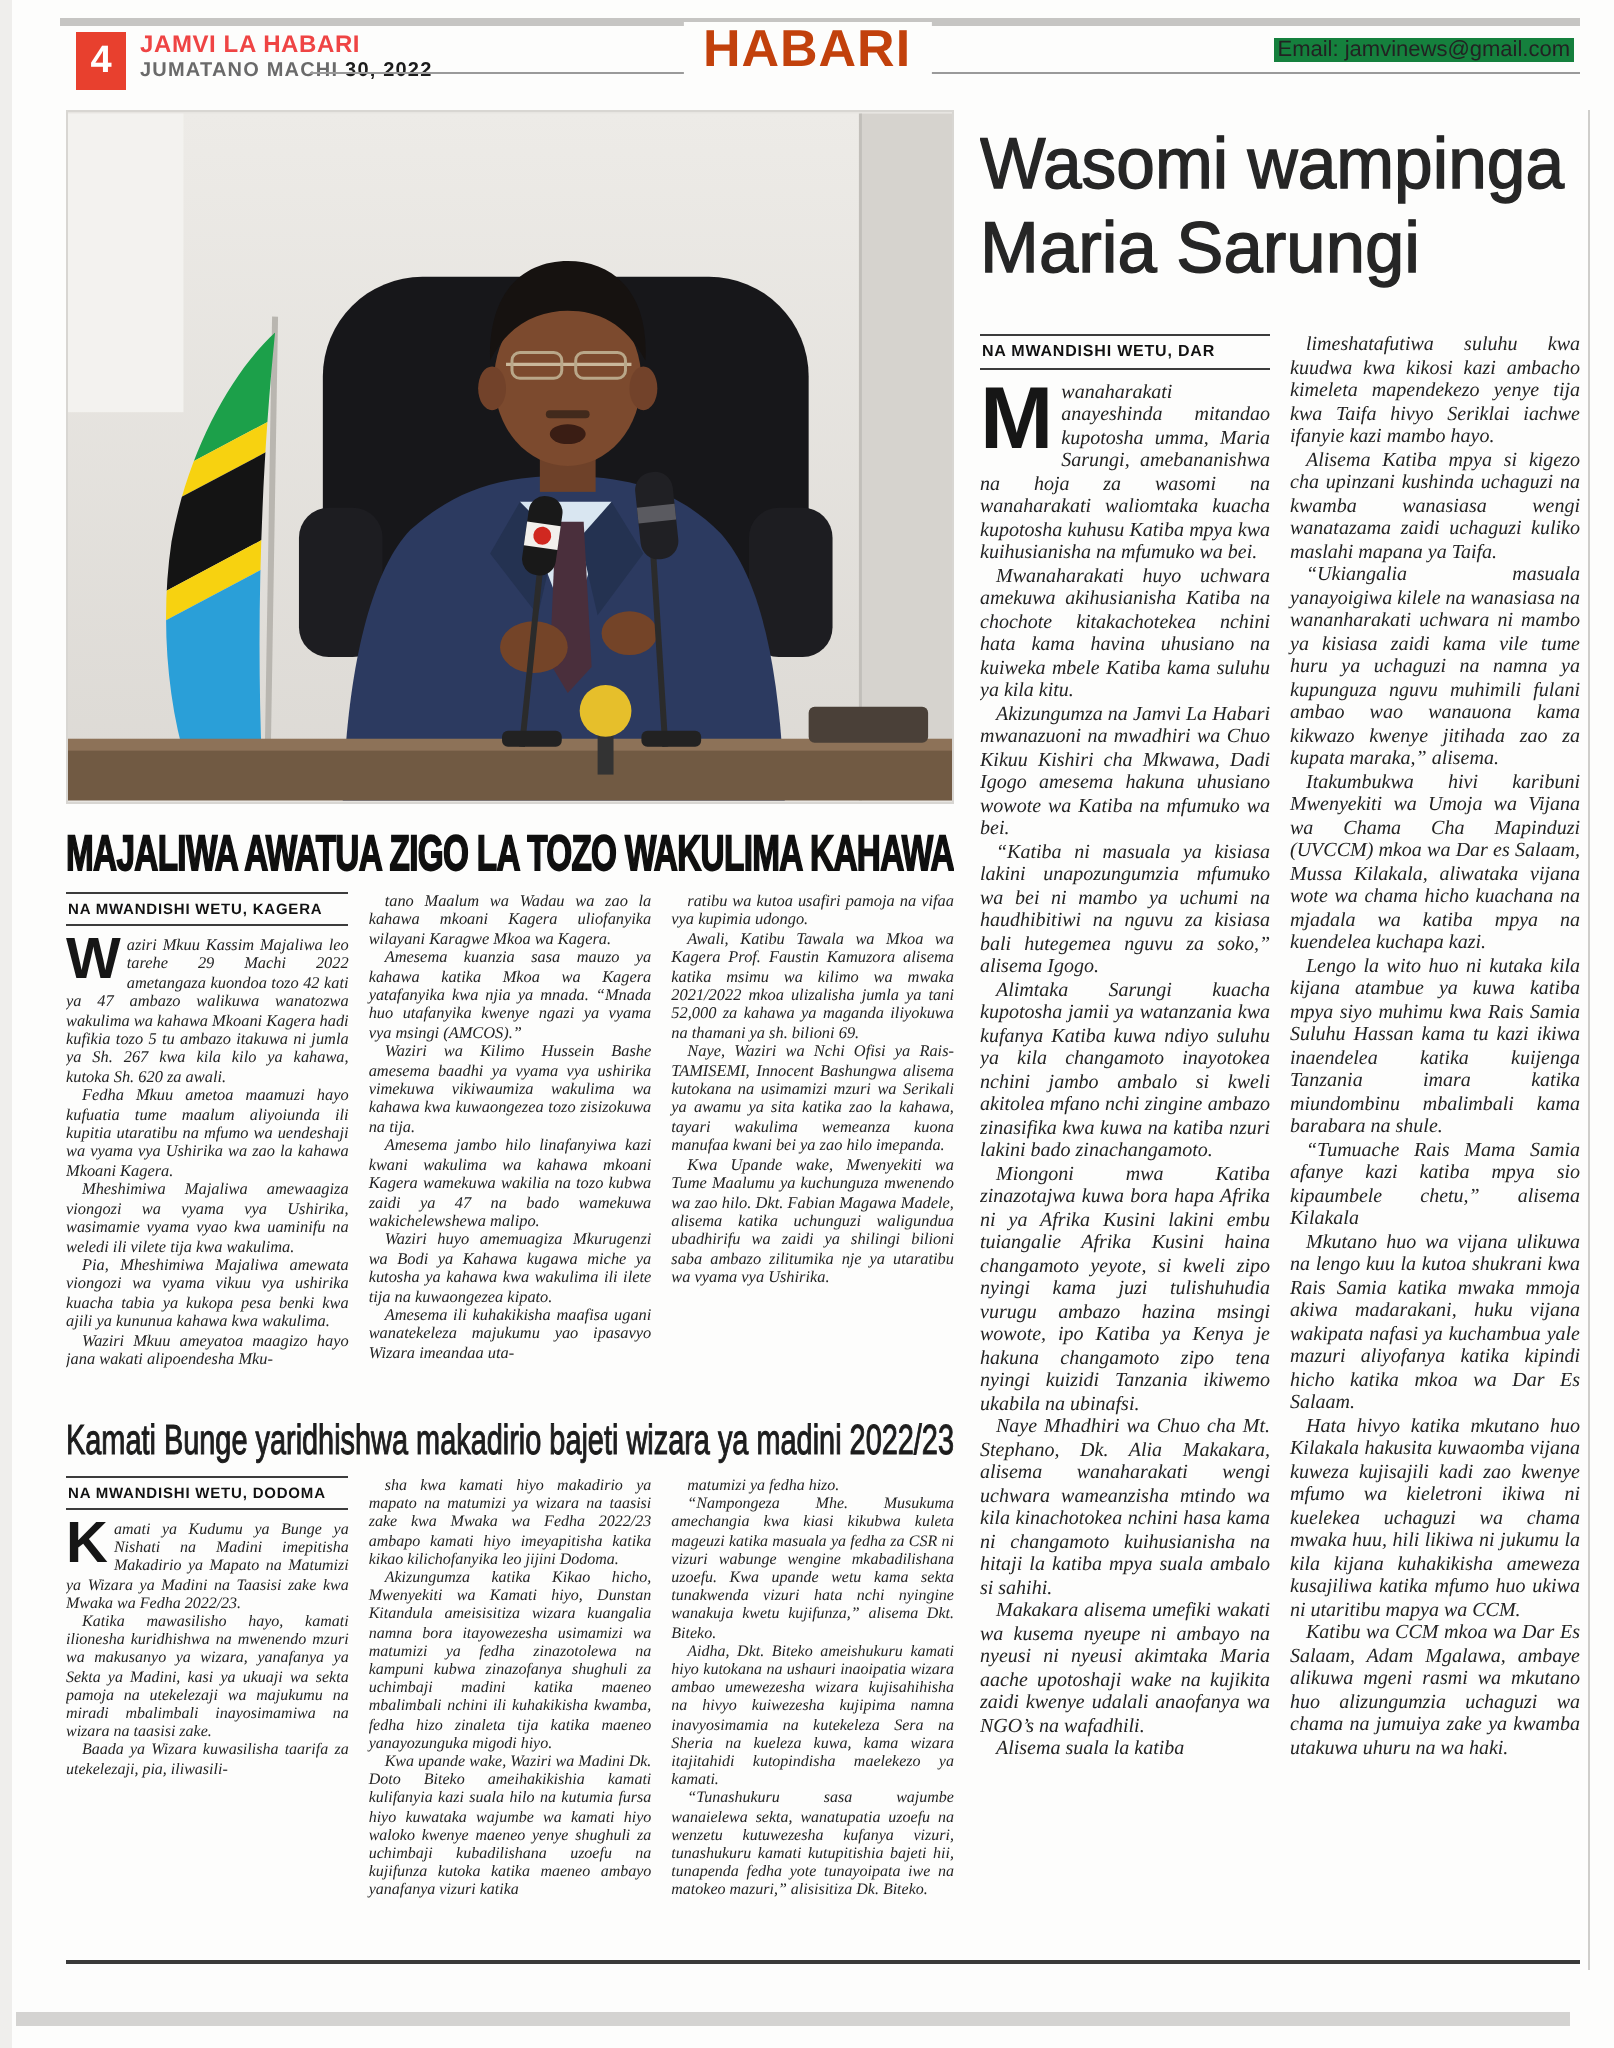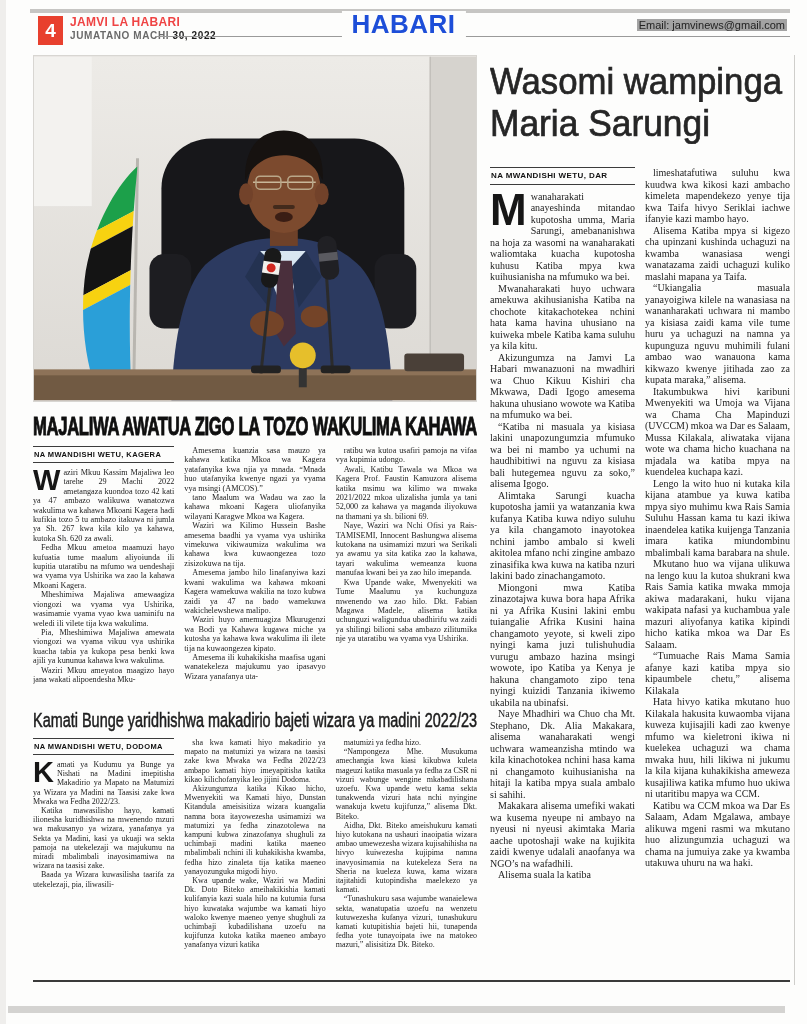--- a/index.html
+++ b/index.html
@@ -11,45 +11,45 @@
   
   .top-bar{position:absolute;left:30px;right:17px;top:9px;height:4px;background:#c6c5c3;}
   .pagenum{position:absolute;left:38px;top:16px;width:25px;height:29px;background:#e8402e;
            color:#fff;font:700 19px/29px "Liberation Sans",sans-serif;text-align:center;}
   .masthead{position:absolute;left:70px;top:15px;font-family:"Liberation Sans",sans-serif;}
   .mast-title{font-size:12px;font-weight:700;letter-spacing:.3px;color:#ef4444;}
   .mast-date{font-size:10px;font-weight:700;letter-spacing:.6px;color:#6a6a6a;margin-top:1px;}
   .mast-date .daynum{color:#1c1c1c;}
   .header-rule{position:absolute;left:155px;right:17px;top:36px;height:1px;background:#9a9a9a;}
   .section-title{position:absolute;left:50%;top:11px;transform:translateX(-50%);
-                 font:800 26px/1 "Liberation Sans",sans-serif;letter-spacing:.5px;color:#1d4ed8;
+                 font:800 26px/1 "Liberation Sans",sans-serif;letter-spacing:.5px;color:#c2410c;
                  background:#fdfdfc;padding:0 10px;z-index:2;}
   .email{position:absolute;right:20px;top:19px;font:11px "Liberation Sans",sans-serif;color:#222;
-         background:#a3a3a3;padding:0 2px;z-index:2;}
+         background:#15803d;padding:0 2px;z-index:2;}
 
   
   .left-region{position:absolute;left:33px;top:55px;width:444px;}
   .right-region{position:absolute;left:490px;top:60px;width:300px;}
 
   .photo{width:442px;height:345px;border:1px solid #d8d6d2;background:#e7e5e1;}
 
   .hl-svg{display:block;}
   .t-main{font:700 25px "Liberation Sans",sans-serif;fill:#0f0f0f;stroke:#0f0f0f;stroke-width:.9;letter-spacing:-.5px;}
   .t-sub{font:400 21px "Liberation Sans",sans-serif;fill:#1d1d1d;stroke:#1d1d1d;stroke-width:.55;}
   .t-was{font:400 36px "Liberation Sans",sans-serif;fill:#262626;stroke:#262626;stroke-width:.7;}
 
   .cols{display:flex;gap:10px;overflow:hidden;}
   .col{flex:1 1 0;text-align:justify;}
   .art-main .col{font-size:8.2px;line-height:9.4px;}
   .art-main .cols{height:253px;margin-top:5px;}
   .art-bunge .col{font-size:8px;line-height:9.2px;}
   .art-bunge .cols{height:243px;margin-top:5px;}
   .art-wasomi .col{font-size:10px;line-height:11.5px;}
   .art-wasomi .cols{height:818px;margin-top:23px;}
-  .col p{margin:0;text-indent:8px;}
+  .col p{margin:0;text-indent:8px;font-style:italic;}
   .col p.lead{text-indent:0;}
 
   .byline{font:700 7.5px/1.2 "Liberation Sans",sans-serif;letter-spacing:.4px;color:#111;
           border-top:1.5px solid #3c3c3c;border-bottom:1.5px solid #3c3c3c;
           padding:3px 0 3px 1px;margin:0 0 5px 0;}
   .art-wasomi .byline{font-size:8px;margin-bottom:6px;}
 
   .dropcap{float:left;font-family:"Liberation Sans",sans-serif;font-weight:700;color:#161616;
            line-height:.82;margin:1px 3px 0 0;}
   .art-main .dropcap,.art-bunge .dropcap{font-size:29px;}
@@ -182,26 +182,26 @@
           <span class="dropcap">W</span>
           <p class="lead">aziri Mkuu Kassim Majaliwa leo tarehe 29 Machi 2022 ametangaza kuondoa tozo 42 kati ya 47 ambazo walikuwa wanatozwa wakulima wa kahawa Mkoani Kagera hadi kufikia tozo 5 tu ambazo itakuwa ni jumla ya Sh. 267 kwa kila kilo ya kahawa, kutoka Sh. 620 za awali.</p>
           <div>
               <p>Fedha Mkuu ametoa maamuzi hayo kufuatia tume maalum aliyoiunda ili kupitia utaratibu na mfumo wa uendeshaji wa vyama vya Ushirika wa zao la kahawa Mkoani Kagera.</p>
               <p>Mheshimiwa Majaliwa amewaagiza viongozi wa vyama vya Ushirika, wasimamie vyama vyao kwa uaminifu na weledi ili vilete tija kwa wakulima.</p>
               <p>Pia, Mheshimiwa Majaliwa amewata viongozi wa vyama vikuu vya ushirika kuacha tabia ya kukopa pesa benki kwa ajili ya kununua kahawa kwa wakulima.</p>
               <p>Waziri Mkuu ameyatoa maagizo hayo jana wakati alipoendesha Mku-</p>
             </div>
         </div>
         <div class="col">
+            <p>tano Maalum wa Wadau wa zao la kahawa mkoani Kagera uliofanyika wilayani Karagwe Mkoa wa Kagera.</p>
             <p>Amesema kuanzia sasa mauzo ya kahawa katika Mkoa wa Kagera yatafanyika kwa njia ya mnada. “Mnada huo utafanyika kwenye ngazi ya vyama vya msingi (AMCOS).”</p>
-            <p>tano Maalum wa Wadau wa zao la kahawa mkoani Kagera uliofanyika wilayani Karagwe Mkoa wa Kagera.</p>
             <p>Waziri wa Kilimo Hussein Bashe amesema baadhi ya vyama vya ushirika vimekuwa vikiwaumiza wakulima wa kahawa kwa kuwaongezea tozo zisizokuwa na tija.</p>
             <p>Amesema jambo hilo linafanyiwa kazi kwani wakulima wa kahawa mkoani Kagera wamekuwa wakilia na tozo kubwa zaidi ya 47 na bado wamekuwa wakichelewshewa malipo.</p>
             <p>Waziri huyo amemuagiza Mkurugenzi wa Bodi ya Kahawa kugawa miche ya kutosha ya kahawa kwa wakulima ili ilete tija na kuwaongezea kipato.</p>
-            <p>Amesema ili kuhakikisha maafisa ugani wanatekeleza majukumu yao ipasavyo Wizara yanafanya uta-</p>
+            <p>Amesema ili kuhakikisha maafisa ugani wanatekeleza majukumu yao ipasavyo Wizara imeandaa uta-</p>
           </div>
         <div class="col">
             <p>ratibu wa kutoa usafiri pamoja na vifaa vya kupimia udongo.</p>
             <p>Awali, Katibu Tawala wa Mkoa wa Kagera Prof. Faustin Kamuzora alisema katika msimu wa kilimo wa mwaka 2021/2022 mkoa ulizalisha jumla ya tani 52,000 za kahawa ya maganda iliyokuwa na thamani ya sh. bilioni 69.</p>
             <p>Naye, Waziri wa Nchi Ofisi ya Rais-TAMISEMI, Innocent Bashungwa alisema kutokana na usimamizi mzuri wa Serikali ya awamu ya sita katika zao la kahawa, tayari wakulima wemeanza kuona manufaa kwani bei ya zao hilo imepanda.</p>
             <p>Kwa Upande wake, Mwenyekiti wa Tume Maalumu ya kuchunguza mwenendo wa zao hilo. Dkt. Fabian Magawa Madele, alisema katika uchunguzi waligundua ubadhirifu wa zaidi ya shilingi bilioni saba ambazo zilitumika nje ya utaratibu wa vyama vya Ushirika.</p>
           </div>
       </div>
     </article>
 
@@ -259,22 +259,22 @@
               <p>Makakara alisema umefiki wakati wa kusema nyeupe ni ambayo na nyeusi ni nyeusi akimtaka Maria aache upotoshaji wake na kujikita zaidi kwenye udalali anaofanya wa NGO’s na wafadhili.</p>
               <p>Alisema suala la katiba</p>
             </div>
         </div>
         <div class="col">
             <p>limeshatafutiwa suluhu kwa kuudwa kwa kikosi kazi ambacho kimeleta mapendekezo yenye tija kwa Taifa hivyo Seriklai iachwe ifanyie kazi mambo hayo.</p>
             <p>Alisema Katiba mpya si kigezo cha upinzani kushinda uchaguzi na kwamba wanasiasa wengi wanatazama zaidi uchaguzi kuliko maslahi mapana ya Taifa.</p>
             <p>“Ukiangalia masuala yanayoigiwa kilele na wanasiasa na wananharakati uchwara ni mambo ya kisiasa zaidi kama vile tume huru ya uchaguzi na namna ya kupunguza nguvu muhimili fulani ambao wao wanauona kama kikwazo kwenye jitihada zao za kupata maraka,” alisema.</p>
             <p>Itakumbukwa hivi karibuni Mwenyekiti wa Umoja wa Vijana wa Chama Cha Mapinduzi (UVCCM) mkoa wa Dar es Salaam, Mussa Kilakala, aliwataka vijana wote wa chama hicho kuachana na mjadala wa katiba mpya na kuendelea kuchapa kazi.</p>
             <p>Lengo la wito huo ni kutaka kila kijana atambue ya kuwa katiba mpya siyo muhimu kwa Rais Samia Suluhu Hassan kama tu kazi ikiwa inaendelea katika kuijenga Tanzania imara katika miundombinu mbalimbali kama barabara na shule.</p>
+            <p>“Tumuache Rais Mama Samia afanye kazi katiba mpya sio kipaumbele chetu,” alisema Kilakala</p>
             <p>Mkutano huo wa vijana ulikuwa na lengo kuu la kutoa shukrani kwa Rais Samia katika mwaka mmoja akiwa madarakani, huku vijana wakipata nafasi ya kuchambua yale mazuri aliyofanya katika kipindi hicho katika mkoa wa Dar Es Salaam.</p>
-            <p>“Tumuache Rais Mama Samia afanye kazi katiba mpya sio kipaumbele chetu,” alisema Kilakala</p>
             <p>Hata hivyo katika mkutano huo Kilakala hakusita kuwaomba vijana kuweza kujisajili kadi zao kwenye mfumo wa kieletroni ikiwa ni kuelekea uchaguzi wa chama mwaka huu, hili likiwa ni jukumu la kila kijana kuhakikisha ameweza kusajiliwa katika mfumo huo ukiwa ni utaritibu mapya wa CCM.</p>
             <p>Katibu wa CCM mkoa wa Dar Es Salaam, Adam Mgalawa, ambaye alikuwa mgeni rasmi wa mkutano huo alizungumzia uchaguzi wa chama na jumuiya zake ya kwamba utakuwa uhuru na wa haki.</p>
           </div>
       </div>
     </article>
   </section>
 
   <div class="bottom-rule"></div>
   <div class="bottom-bar"></div>
 </div>

